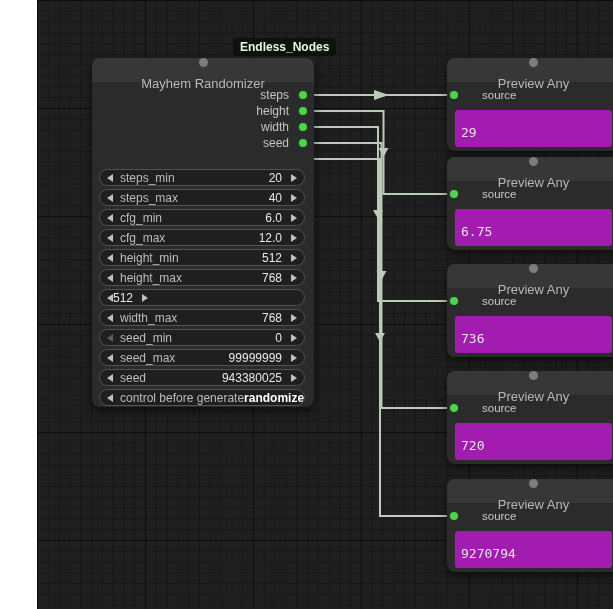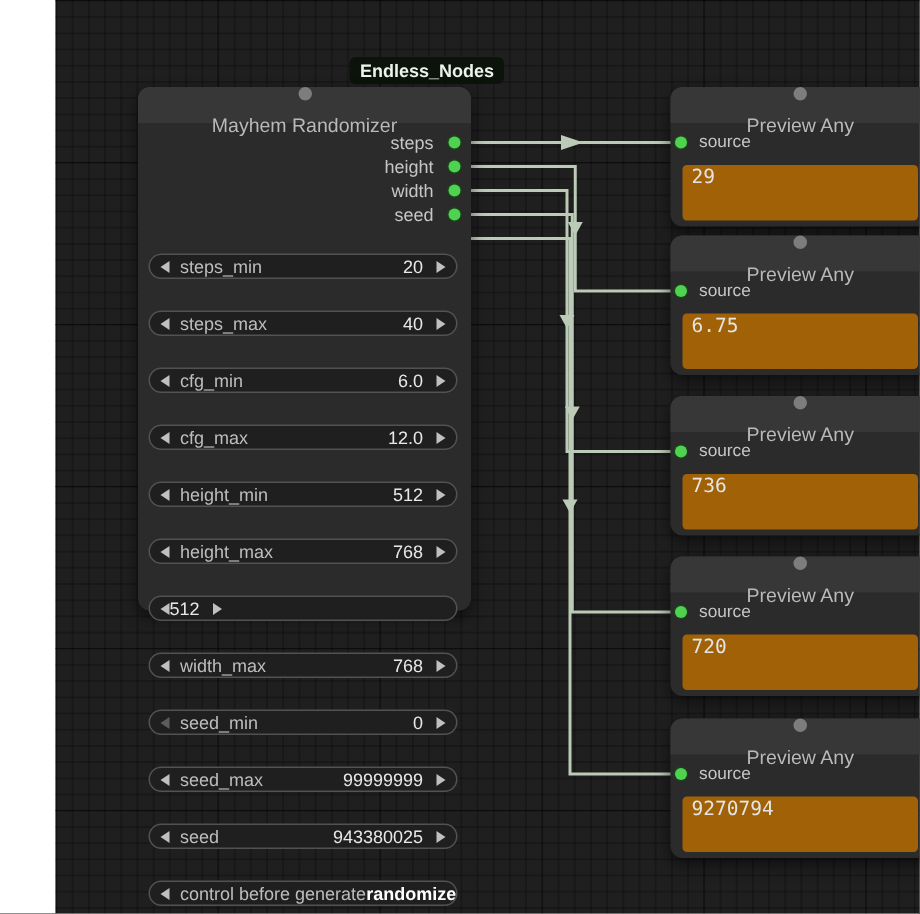--- a/index.html
+++ b/index.html
@@ -49,21 +49,21 @@
     gap:10px; padding-right:7px;
   }
   .out-label { color:#c6c6c6; font-size:12px; }
   .port-dot {
     width:8px; height:8px; border-radius:50%; background:#4fd24f;
     box-shadow:0 0 0 1px #1d401d; flex:none;
   }
 
   .widgets {
     position:absolute; left:7px; right:9px; top:111px;
-    display:flex; flex-direction:column; gap:21px;
+    display:flex; flex-direction:column; gap:3px;
   }
   .widget {
     height:17px; background:#1f1f1f; border:1px solid #525252;
     border-radius:9px; display:flex; align-items:center;
     padding:0 7px; font-size:12px; overflow:hidden;
   }
   .arrow-left {
     width:0; height:0; flex:none;
     border-top:4px solid transparent; border-bottom:4px solid transparent;
     border-right:6px solid #c0c0c0;
@@ -75,26 +75,26 @@
   }
   .widget.dim-left  .arrow-left  { border-right-color:#5d5d5d; }
   .w-label { color:#bdbdbd; margin-left:7px; flex:1; white-space:nowrap; }
   .w-value { color:#e8e8e8; margin-right:9px; white-space:nowrap; }
   .widget.combo .w-value { color:#ffffff; font-weight:600; }
 
   
   .node-preview { left:410px; width:173px; height:93px; }
   .src-row {
     position:absolute; top:29px; left:3px; height:16px;
-    display:flex; align-items:center; gap:8px;
+    display:flex; align-items:center; gap:24px;
   }
   .src-label { color:#c6c6c6; font-size:11.5px; }
   .preview-box {
     position:absolute; left:8px; right:8px; top:52px; height:37px;
-    background:#a16207; border-radius:3px; padding:1px 6px;
+    background:#a21caf; border-radius:3px; padding:15px 6px;
     font-family:"DejaVu Sans Mono", monospace; font-size:13px; color:#e4e4e4;
     overflow:hidden;
   }
 </style>
 </head>
 <body>
 
 <div class="canvas">
 
   <svg class="wires" width="613" height="609">

